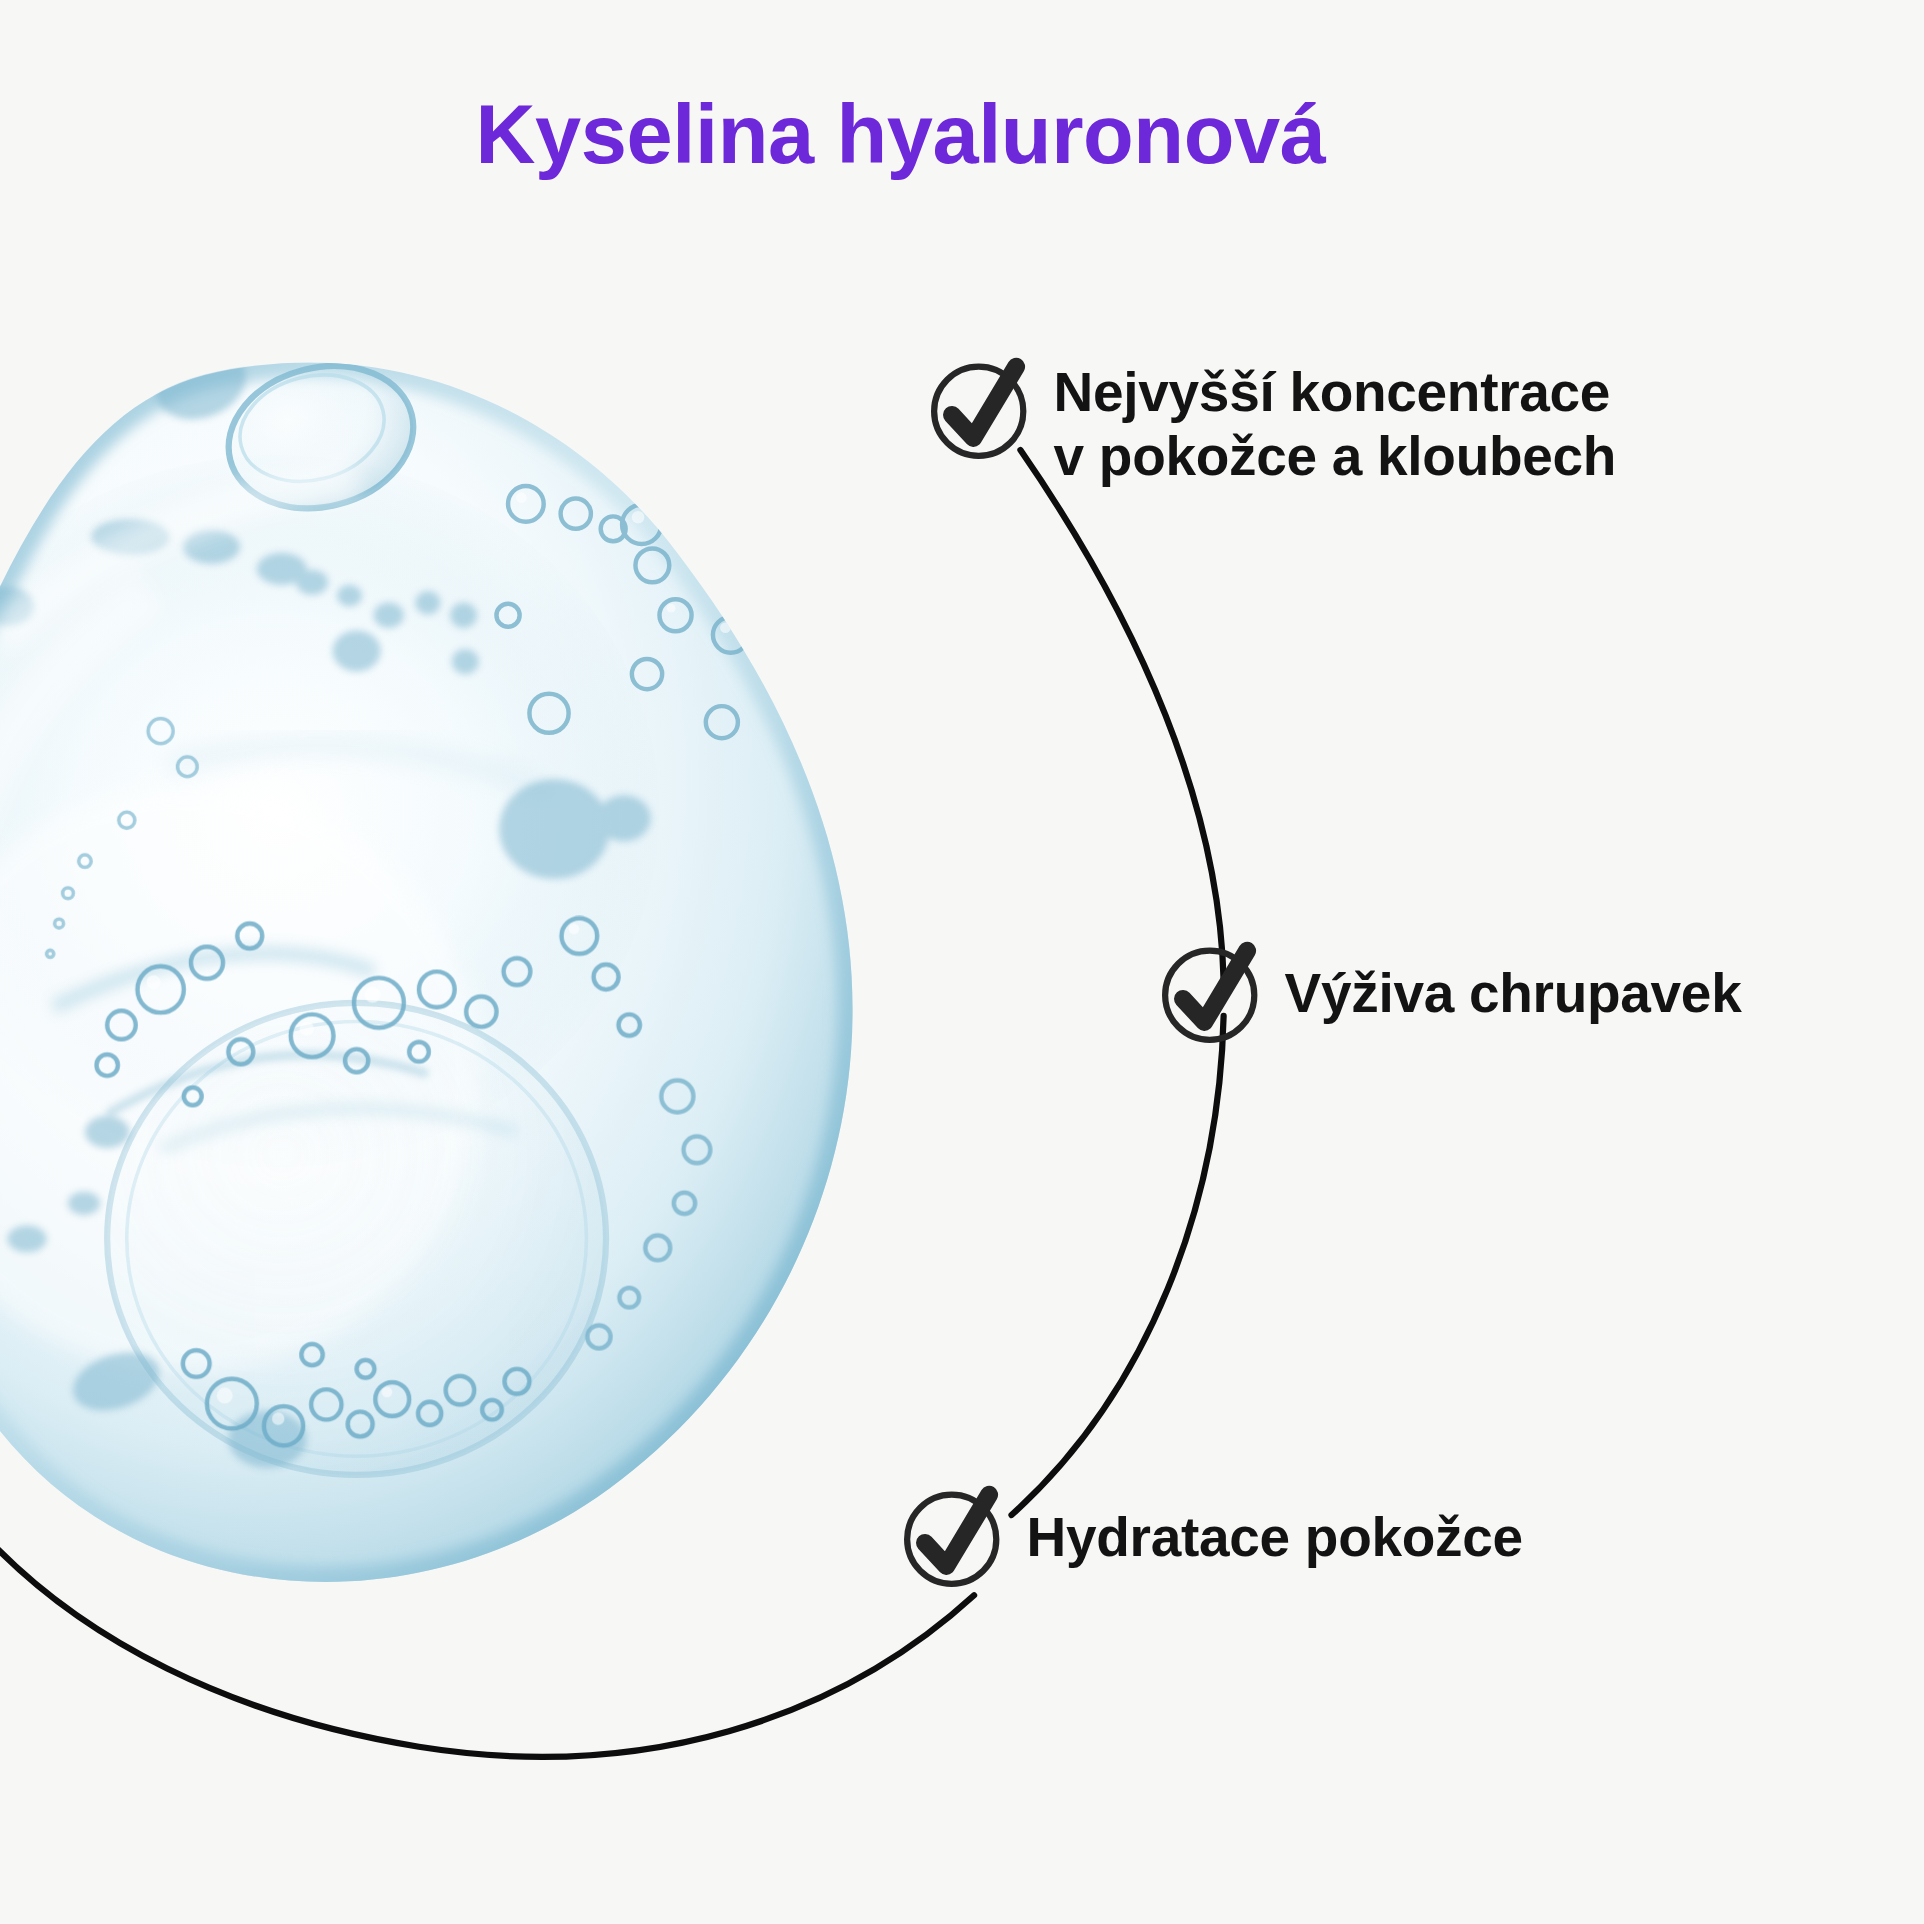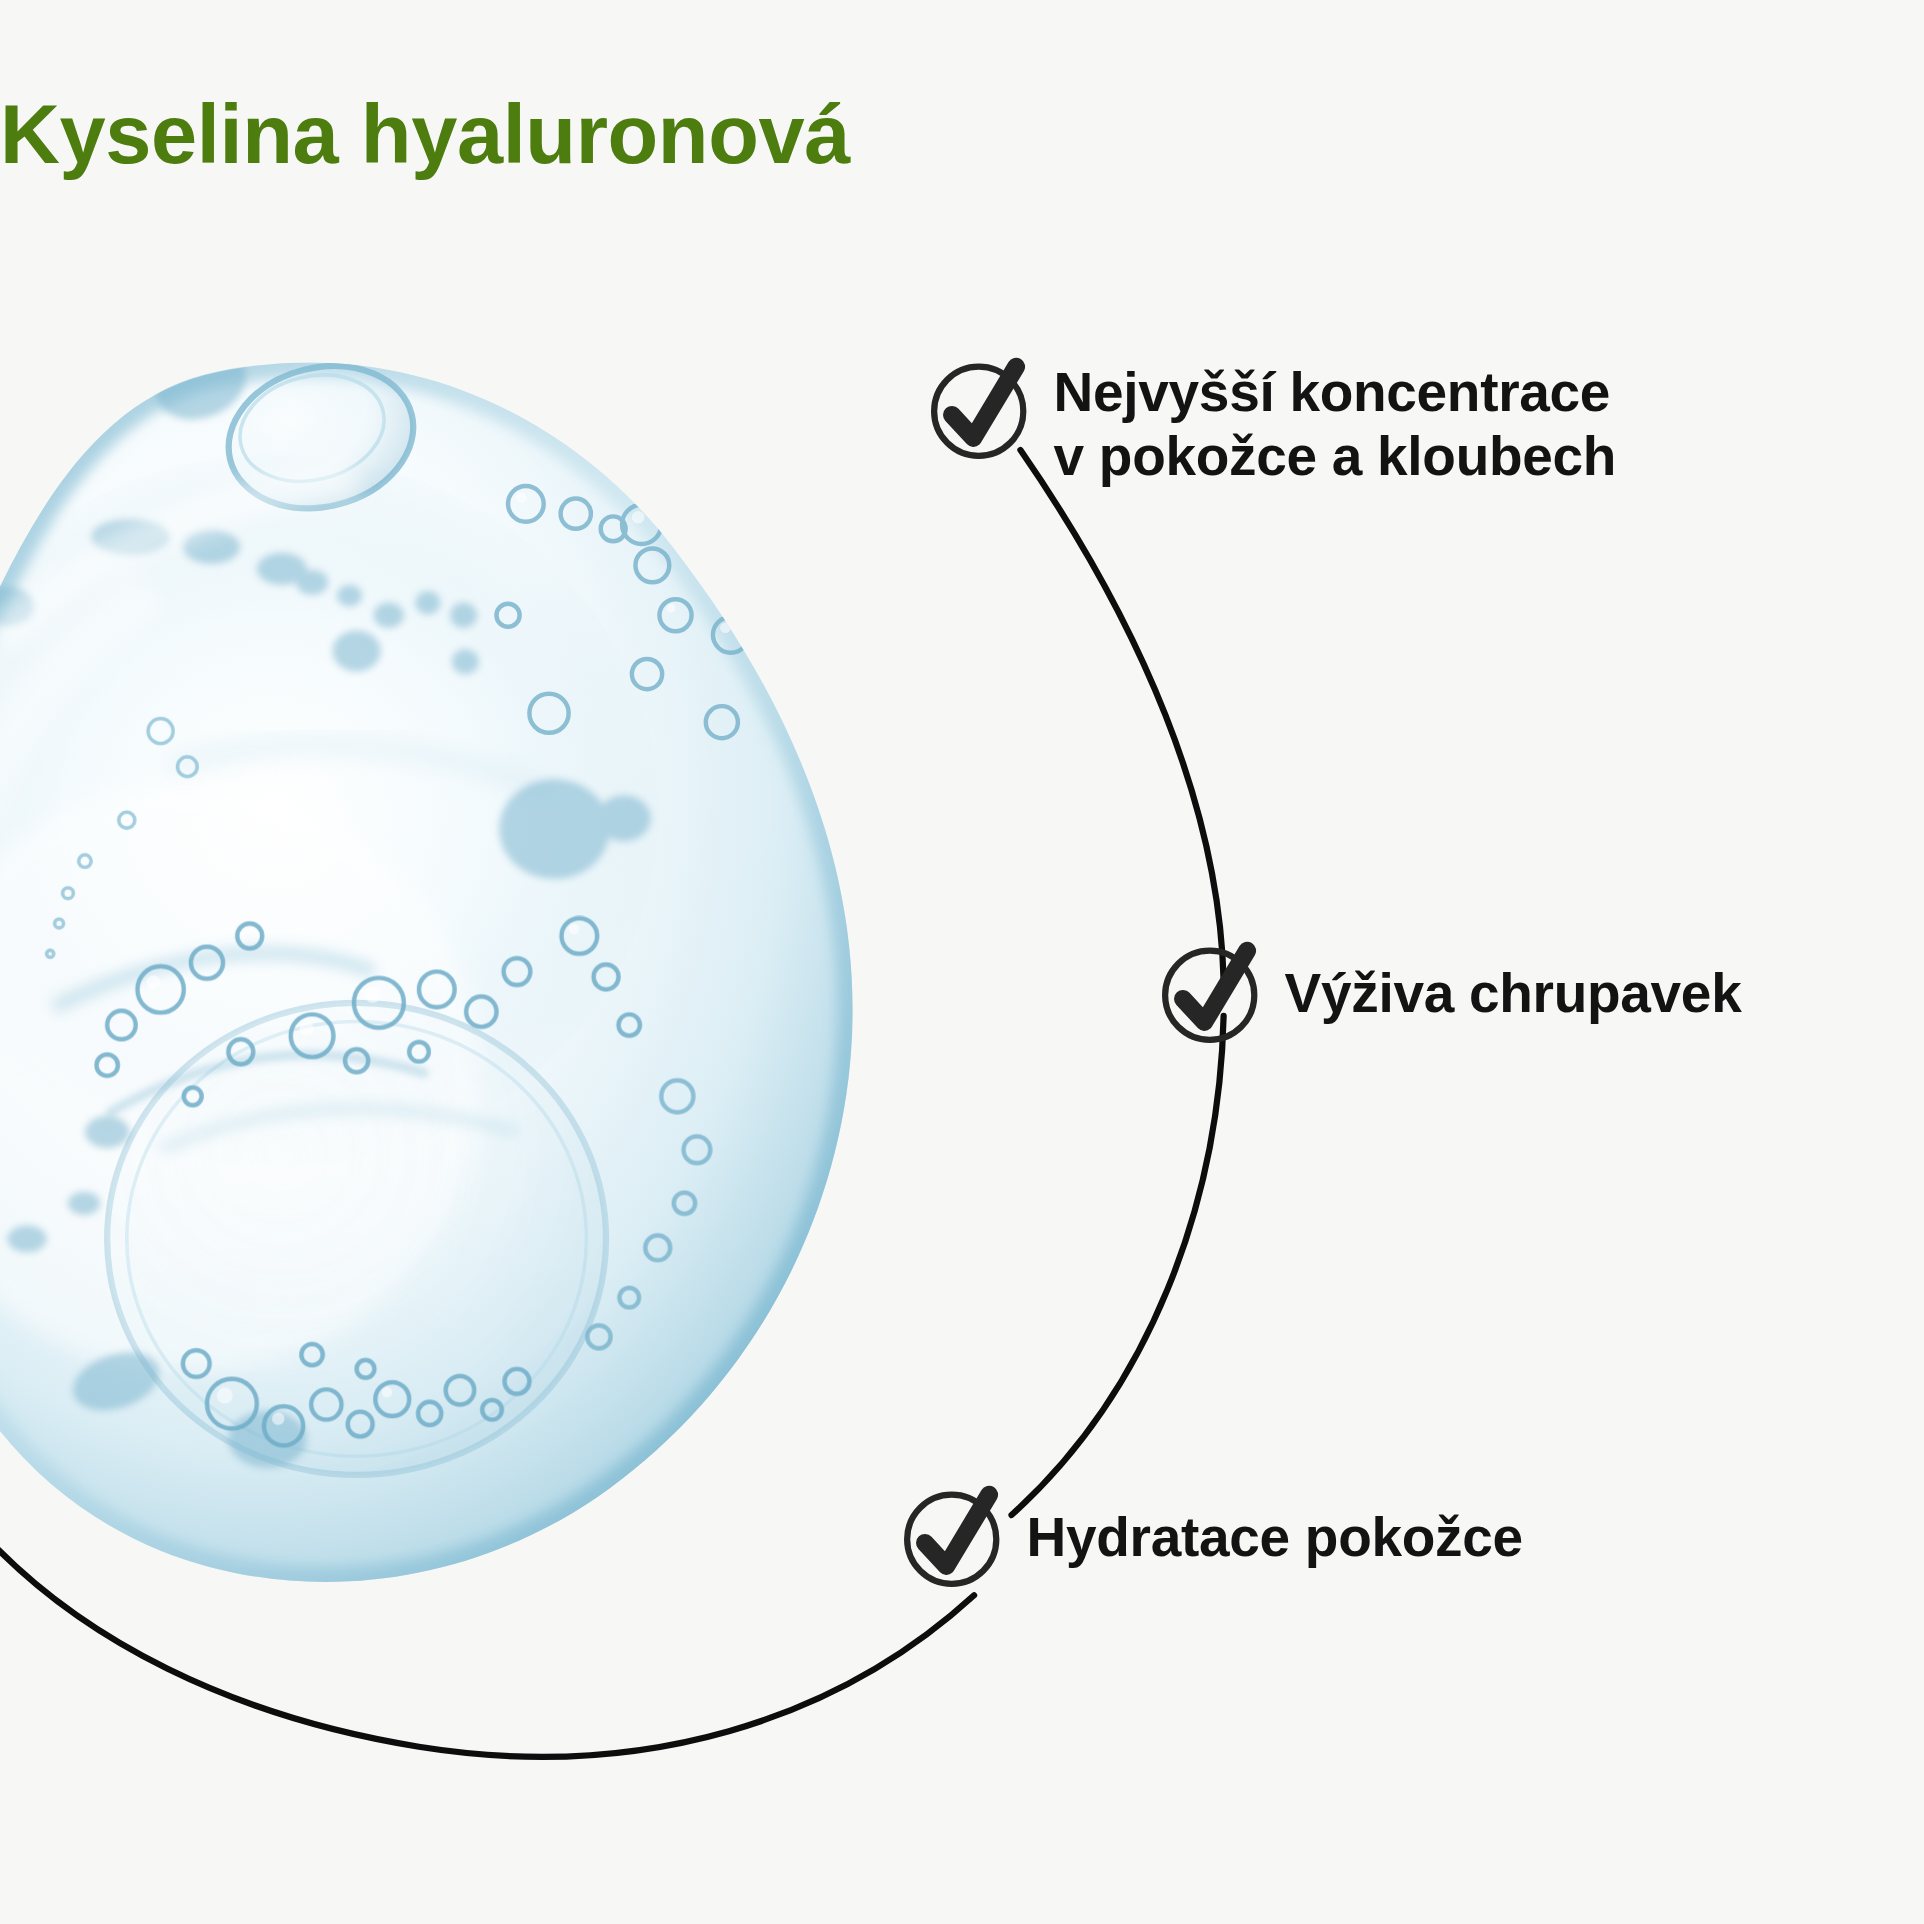--- a/index.html
+++ b/index.html
@@ -15,25 +15,25 @@
     overflow: hidden;
     font-family: "Liberation Sans", "DejaVu Sans", sans-serif;
   }
 
   
   #title {
     position: absolute;
     left: 0;
     top: 89px;
     width: 1801px;
-    text-align: left;
+    text-align: center;
     font-size: 83px;
     font-weight: bold;
     letter-spacing: -0.4px;
-    color: #4d7c0f;
+    color: #6d28d9;
     line-height: 1.1;
     white-space: nowrap;
   }
 
   
   #blob-wrap {
     position: absolute;
     left: -107px;
     top: 348px;
     width: 1141px;

